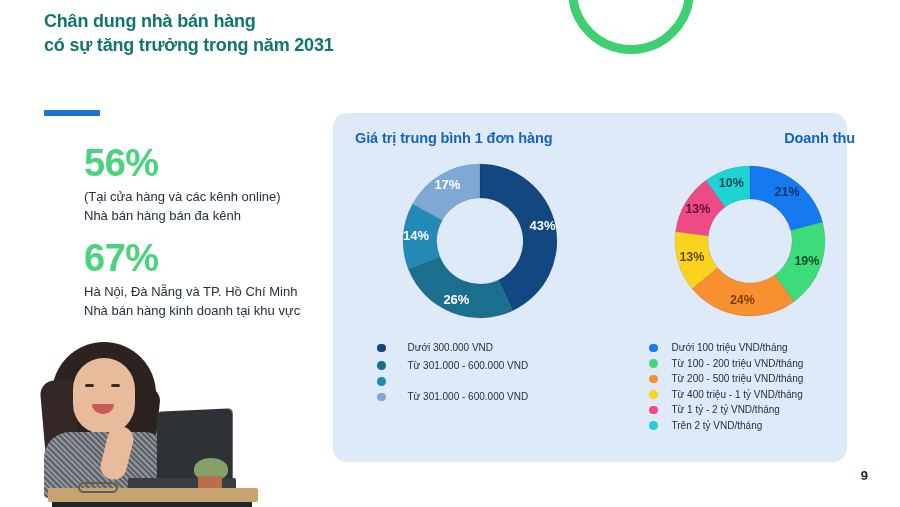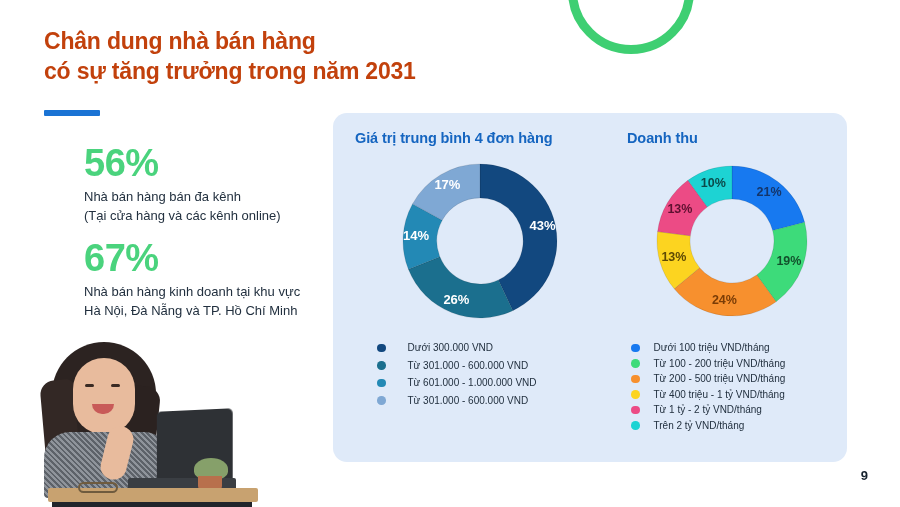--- a/index.html
+++ b/index.html
@@ -28,24 +28,24 @@
     height: 126px;
     border: 9px solid #3ecf72;
     border-radius: 50%;
     box-sizing: border-box;
   }
 
   
   .headline {
     position: absolute;
     left: 44px;
-    top: 26px;
+    top: 10px;
     width: 470px;
-    color: #c2410c;
-    font-size: 23px;
+    color: #0f766e;
+    font-size: 18px;
     font-weight: bold;
     line-height: 1.32;
     letter-spacing: -0.2px;
   }
   .headline .l2 { display: block; }
   .accent-bar {
     position: absolute;
     left: 44px;
     top: 110px;
     width: 56px;
@@ -182,21 +182,21 @@
     position: absolute;
     left: 333px;
     top: 113px;
     width: 514px;
     height: 349px;
     background: #dfeaf9;
     border-radius: 14px;
   }
   .chart-col { position: absolute; top: 0; }
   .chart-col.left  { left: 22px;  width: 250px; }
-  .chart-col.right { left: 294px; width: 210px; }
+  .chart-col.right { left: 312px; width: 210px; text-align: right; }
 
   .chart-title {
     color: #1565c0;
     font-size: 14.5px;
     font-weight: bold;
     margin-top: 17px;
     letter-spacing: -0.1px;
   }
 
   .donut-wrap { position: relative; }
@@ -251,29 +251,29 @@
   <div class="headline">
     <span class="l1">Chân dung nhà bán hàng</span>
     <span class="l2">có sự tăng trưởng trong năm 2031</span>
   </div>
   <div class="accent-bar"></div>
 
   <div class="stats">
     <div class="stat-block">
       <div class="stat-num">56%</div>
       <div class="stat-desc">
+        <span>(Tại cửa hàng và các kênh online)</span>
         <span>Nhà bán hàng bán đa kênh</span>
-        <span>(Tại cửa hàng và các kênh online)</span>
       </div>
     </div>
     <div class="stat-block">
       <div class="stat-num">67%</div>
       <div class="stat-desc">
+        <span>Hà Nội, Đà Nẵng và TP. Hồ Chí Minh</span>
         <span>Nhà bán hàng kinh doanh tại khu vực</span>
-        <span>Hà Nội, Đà Nẵng và TP. Hồ Chí Minh</span>
       </div>
     </div>
   </div>
 
   <div class="photo">
     <div class="ph-hair"></div>
     <div class="ph-hair2"></div>
     <div class="ph-hair3"></div>
     <div class="ph-face"></div>
     <div class="ph-eye l"></div>
@@ -286,21 +286,21 @@
     <div class="ph-plant-leaf"></div>
     <div class="ph-plant-pot"></div>
     <div class="ph-desk"></div>
     <div class="ph-desk-leg"></div>
     <div class="ph-glasses"></div>
   </div>
 
   <div class="panel">
 
     <div class="chart-col left">
-      <div class="chart-title">Giá trị trung bình 4 đơn hàng</div>
+      <div class="chart-title">Giá trị trung bình 1 đơn hàng</div>
       <div class="donut-wrap">
         <svg width="250" height="190" viewBox="0 0 250 190">
           <g id="donut-0">
               <path d="M 125 18 A 77 77 0 0 1 157.78500545051057 164.6716830398835 L 143.35960305228593 134.01614250233476 A 43.120000000000005 43.120000000000005 0 0 0 125 51.879999999999995 Z" fill="#12487f" stroke="rgba(0,0,0,0.10)" stroke-width="1"></path>
               <path d="M 157.78500545051057 164.6716830398835 A 77 77 0 0 1 53.407210586604634 123.34559055672018 L 84.9080379284986 110.87353071176331 A 43.120000000000005 43.120000000000005 0 0 0 143.35960305228593 134.01614250233476 Z" fill="#1b6f8e" stroke="rgba(0,0,0,0.10)" stroke-width="1"></path>
               <path d="M 53.407210586604634 123.34559055672018 A 77 77 0 0 1 57.52438563662254 57.90496709416786 L 87.21365595650862 74.226781572734 A 43.120000000000005 43.120000000000005 0 0 0 84.9080379284986 110.87353071176331 Z" fill="#2389b5" stroke="rgba(0,0,0,0.10)" stroke-width="1"></path>
               <path d="M 57.52438563662254 57.90496709416786 A 77 77 0 0 1 125.00000000000006 18 L 125.00000000000003 51.879999999999995 A 43.120000000000005 43.120000000000005 0 0 0 87.21365595650862 74.226781572734 Z" fill="#7fa8d4" stroke="rgba(0,0,0,0.10)" stroke-width="1"></path>
             </g>
           <g id="donut-labels-0">
               <text x="187.51722776979616" y="81.02574395613749" class="slice-label" fill="#ffffff" font-size="13">43%</text>
@@ -314,21 +314,20 @@
           <div class="legend-row">
             <span class="legend-dot" style="background: rgb(18, 72, 127);"></span>
             <span class="legend-text">Dưới 300.000 VND</span>
           </div>
           <div class="legend-row">
             <span class="legend-dot" style="background: rgb(27, 111, 142);"></span>
             <span class="legend-text">Từ 301.000 - 600.000 VND</span>
           </div>
           <div class="legend-row">
             <span class="legend-dot" style="background: rgb(35, 137, 181);"></span>
-            <span class="legend-text">Từ 601.000 - 1.000.000 VND</span>
           </div>
           <div class="legend-row">
             <span class="legend-dot" style="background: rgb(127, 168, 212);"></span>
             <span class="legend-text">Từ 301.000 - 600.000 VND</span>
           </div>
         </div>
     </div>
 
     <div class="chart-col right">
       <div class="chart-title">Doanh thu</div>

